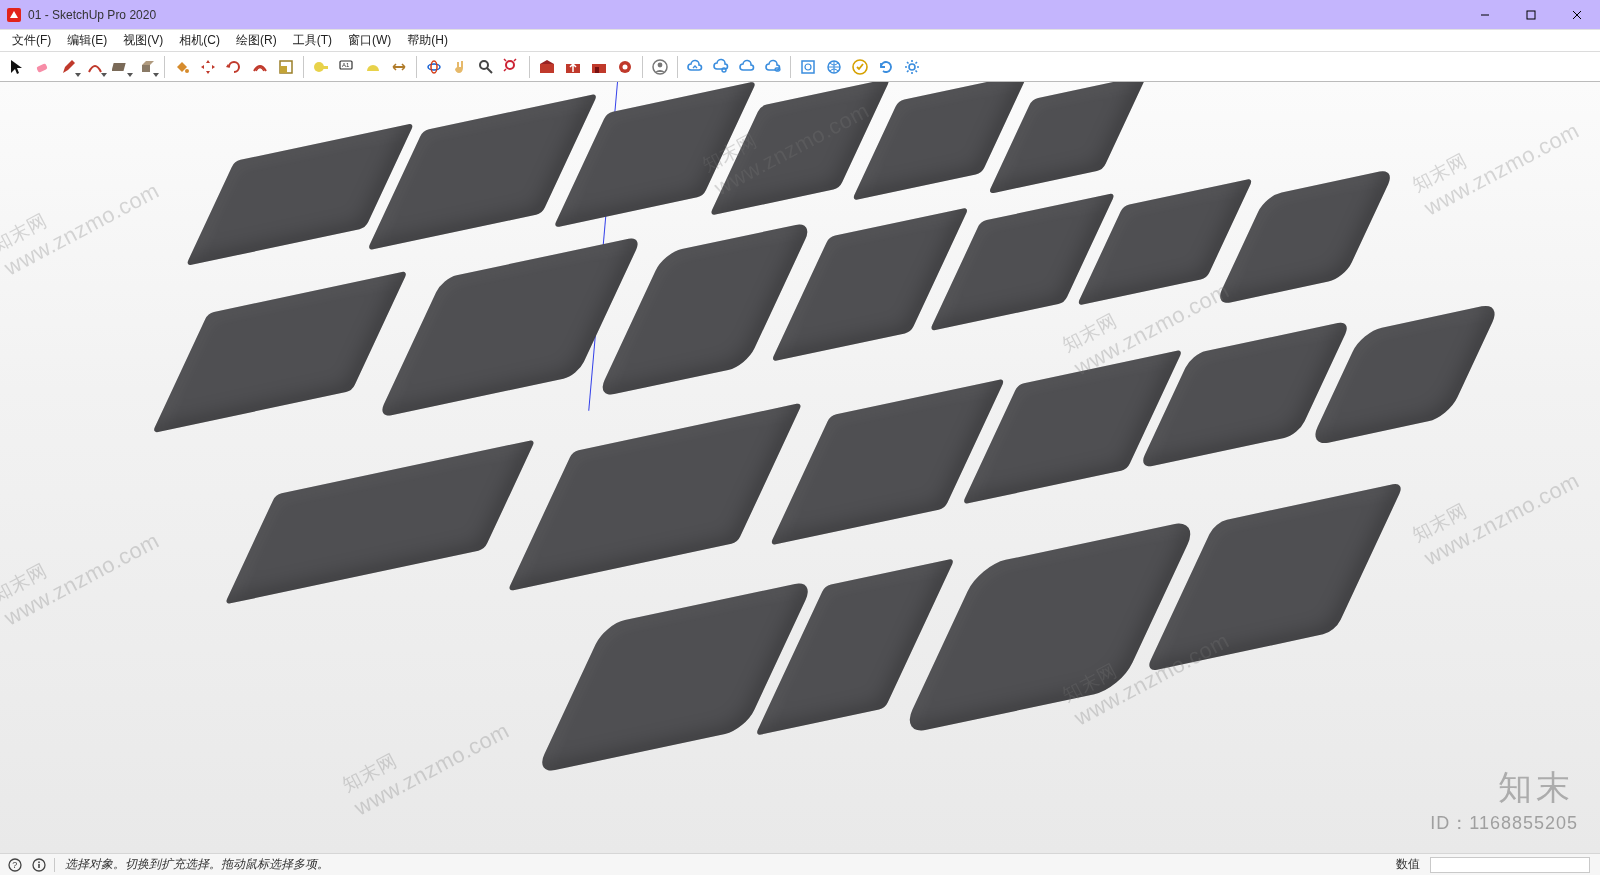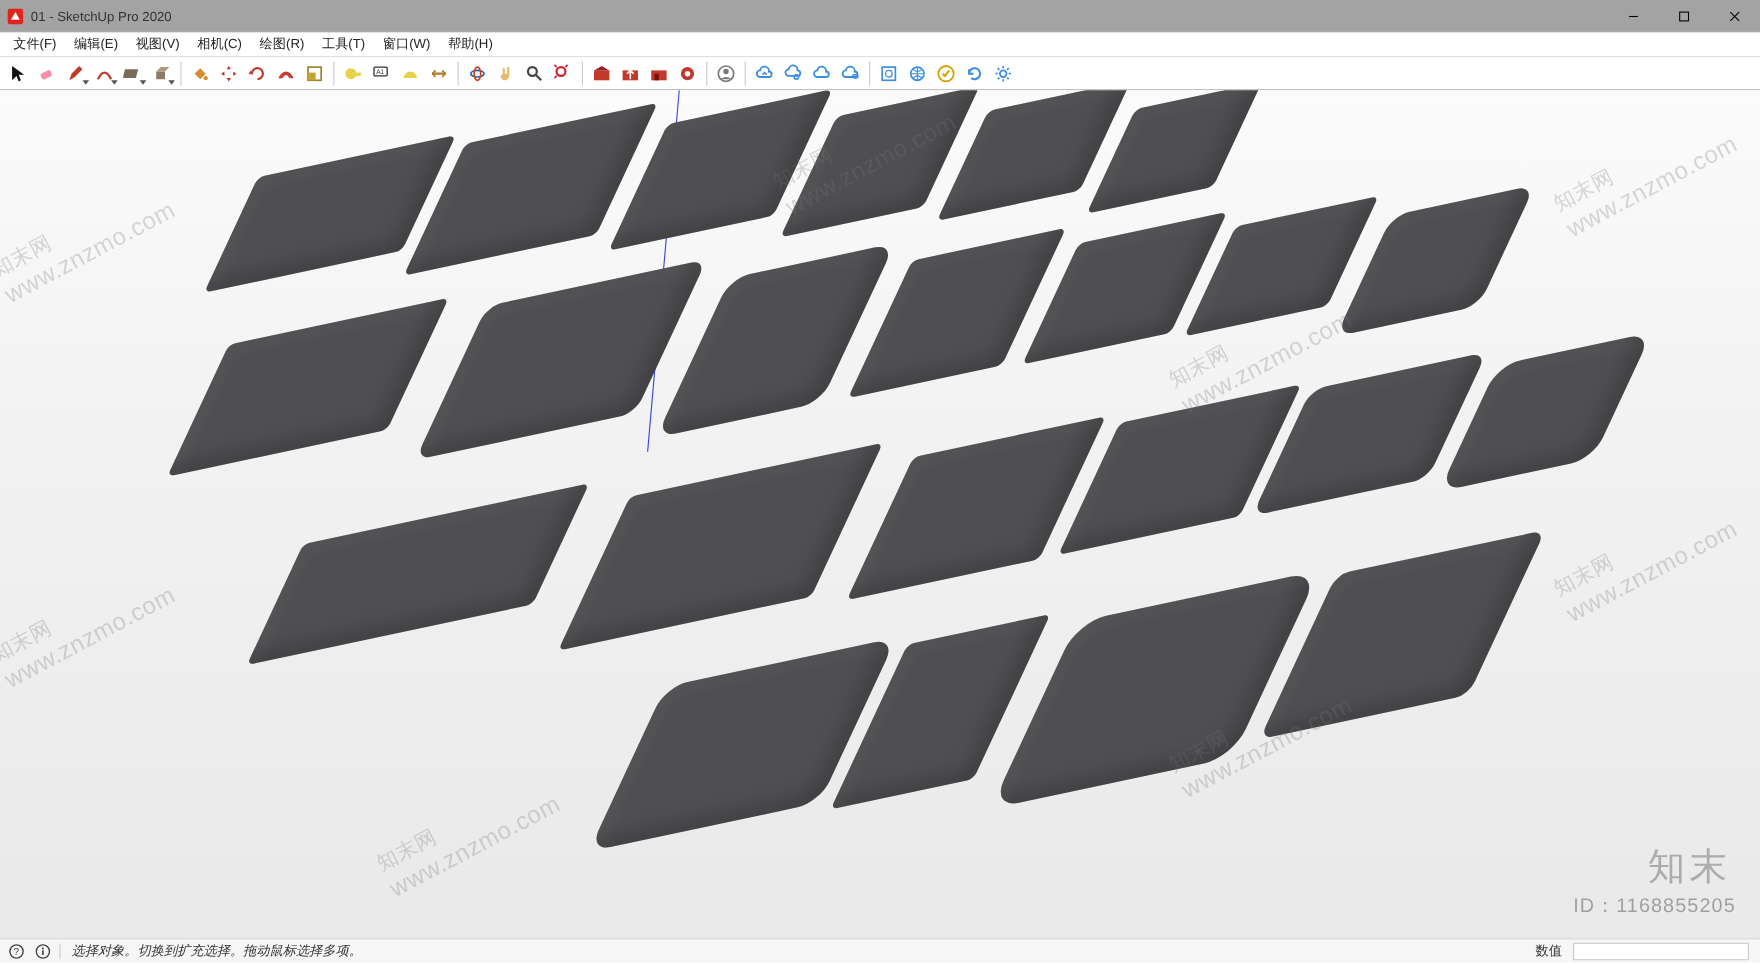--- a/index.html
+++ b/index.html
@@ -1,19 +1,19 @@
 <!DOCTYPE html>
 <html><head>
 <meta charset="utf-8">
 <style>
 * { margin: 0; padding: 0; box-sizing: border-box; font-family: "Microsoft YaHei", "Segoe UI", Tahoma, sans-serif; }
 html, body { width: 1600px; height: 875px; overflow: hidden; background: #fff; }
 
 
-.titlebar { height: 30px; background: #a3a3a3; border-bottom: 1px solid #e2e2e2; display: flex; align-items: center; padding-left: 6px; position: relative; }
+.titlebar { height: 30px; background: #c4b5fd; border-bottom: 1px solid #e2e2e2; display: flex; align-items: center; padding-left: 6px; position: relative; }
 .titlebar .app-icon { width: 16px; height: 16px; margin-right: 6px; }
 .titlebar .title { font-size: 12px; color: #333; }
 .win-controls { position: absolute; right: 0; top: 0; height: 30px; display: flex; }
 .win-btn { width: 46px; height: 30px; display: flex; align-items: center; justify-content: center; font-size: 10px; color: #000; cursor: pointer; }
 .win-btn.maxx svg, .win-btn.minn svg, .win-btn.clos svg { stroke: #000; }
 
 
 .menubar { height: 22px; background: #fff; display: flex; align-items: center; padding-left: 4px; border-bottom: 1px solid #dcdcdc; }
 .menu-item { font-size: 12px; color: #222; padding: 0 8px; cursor: pointer; }
 

